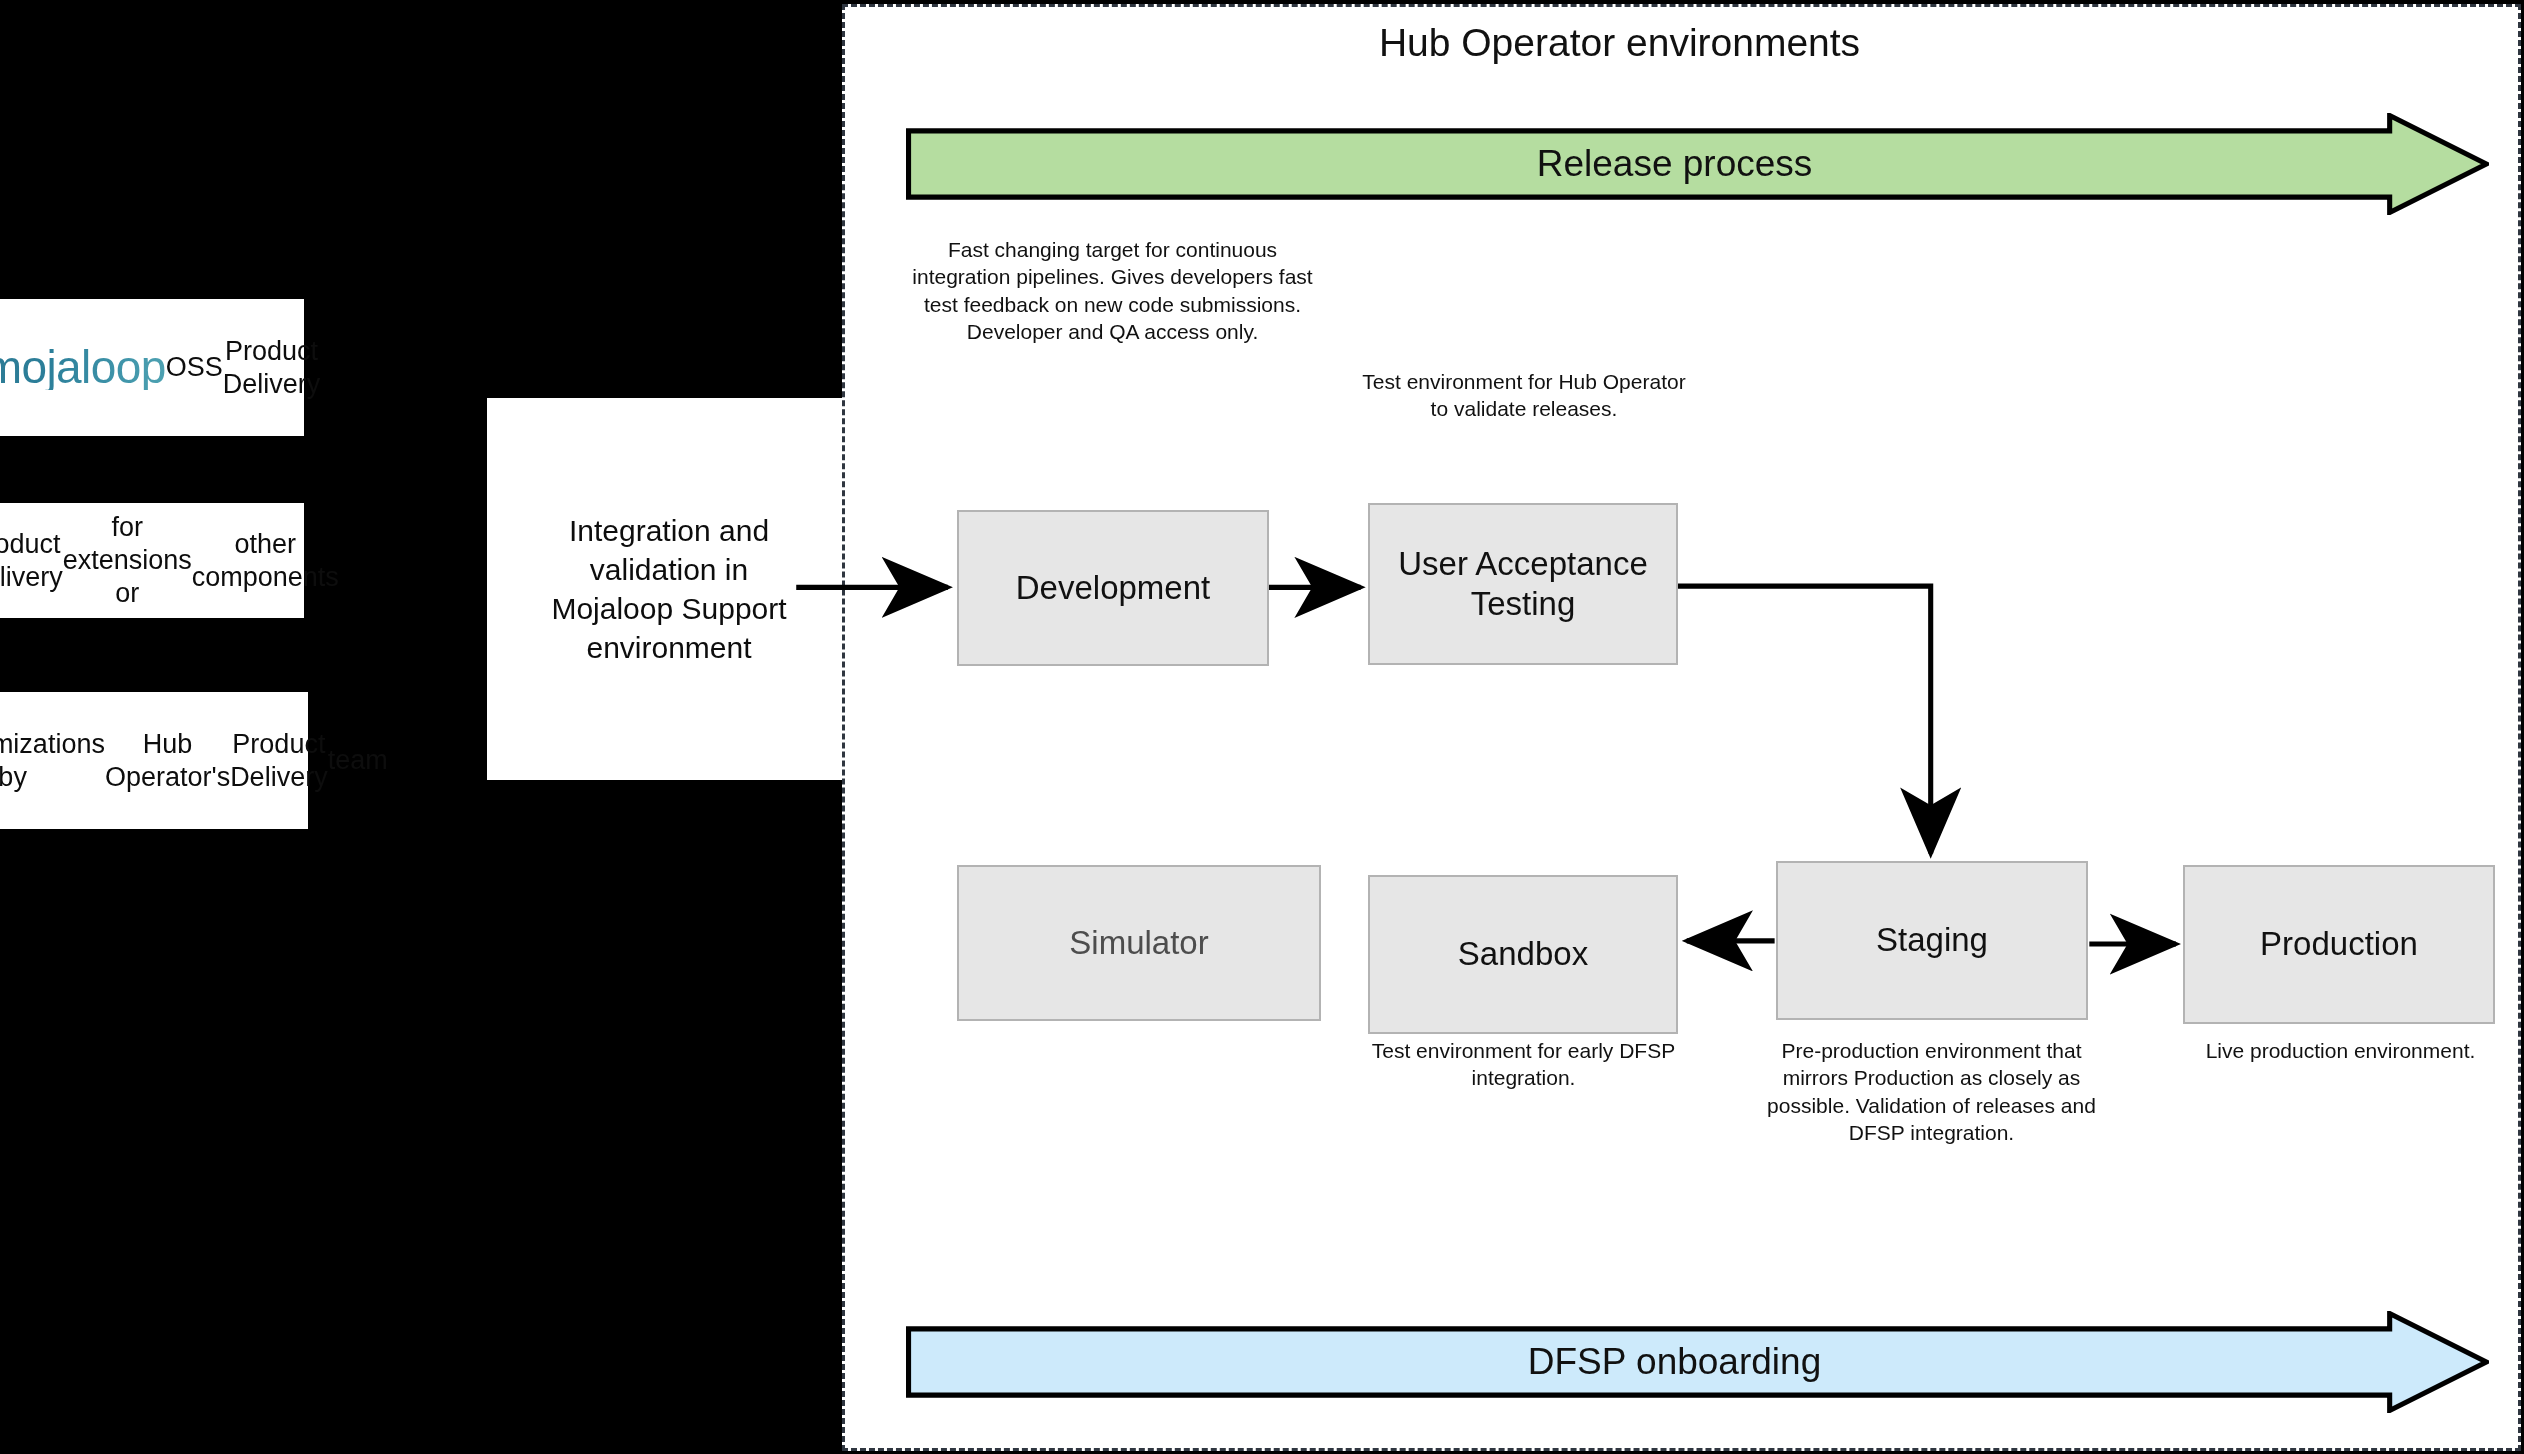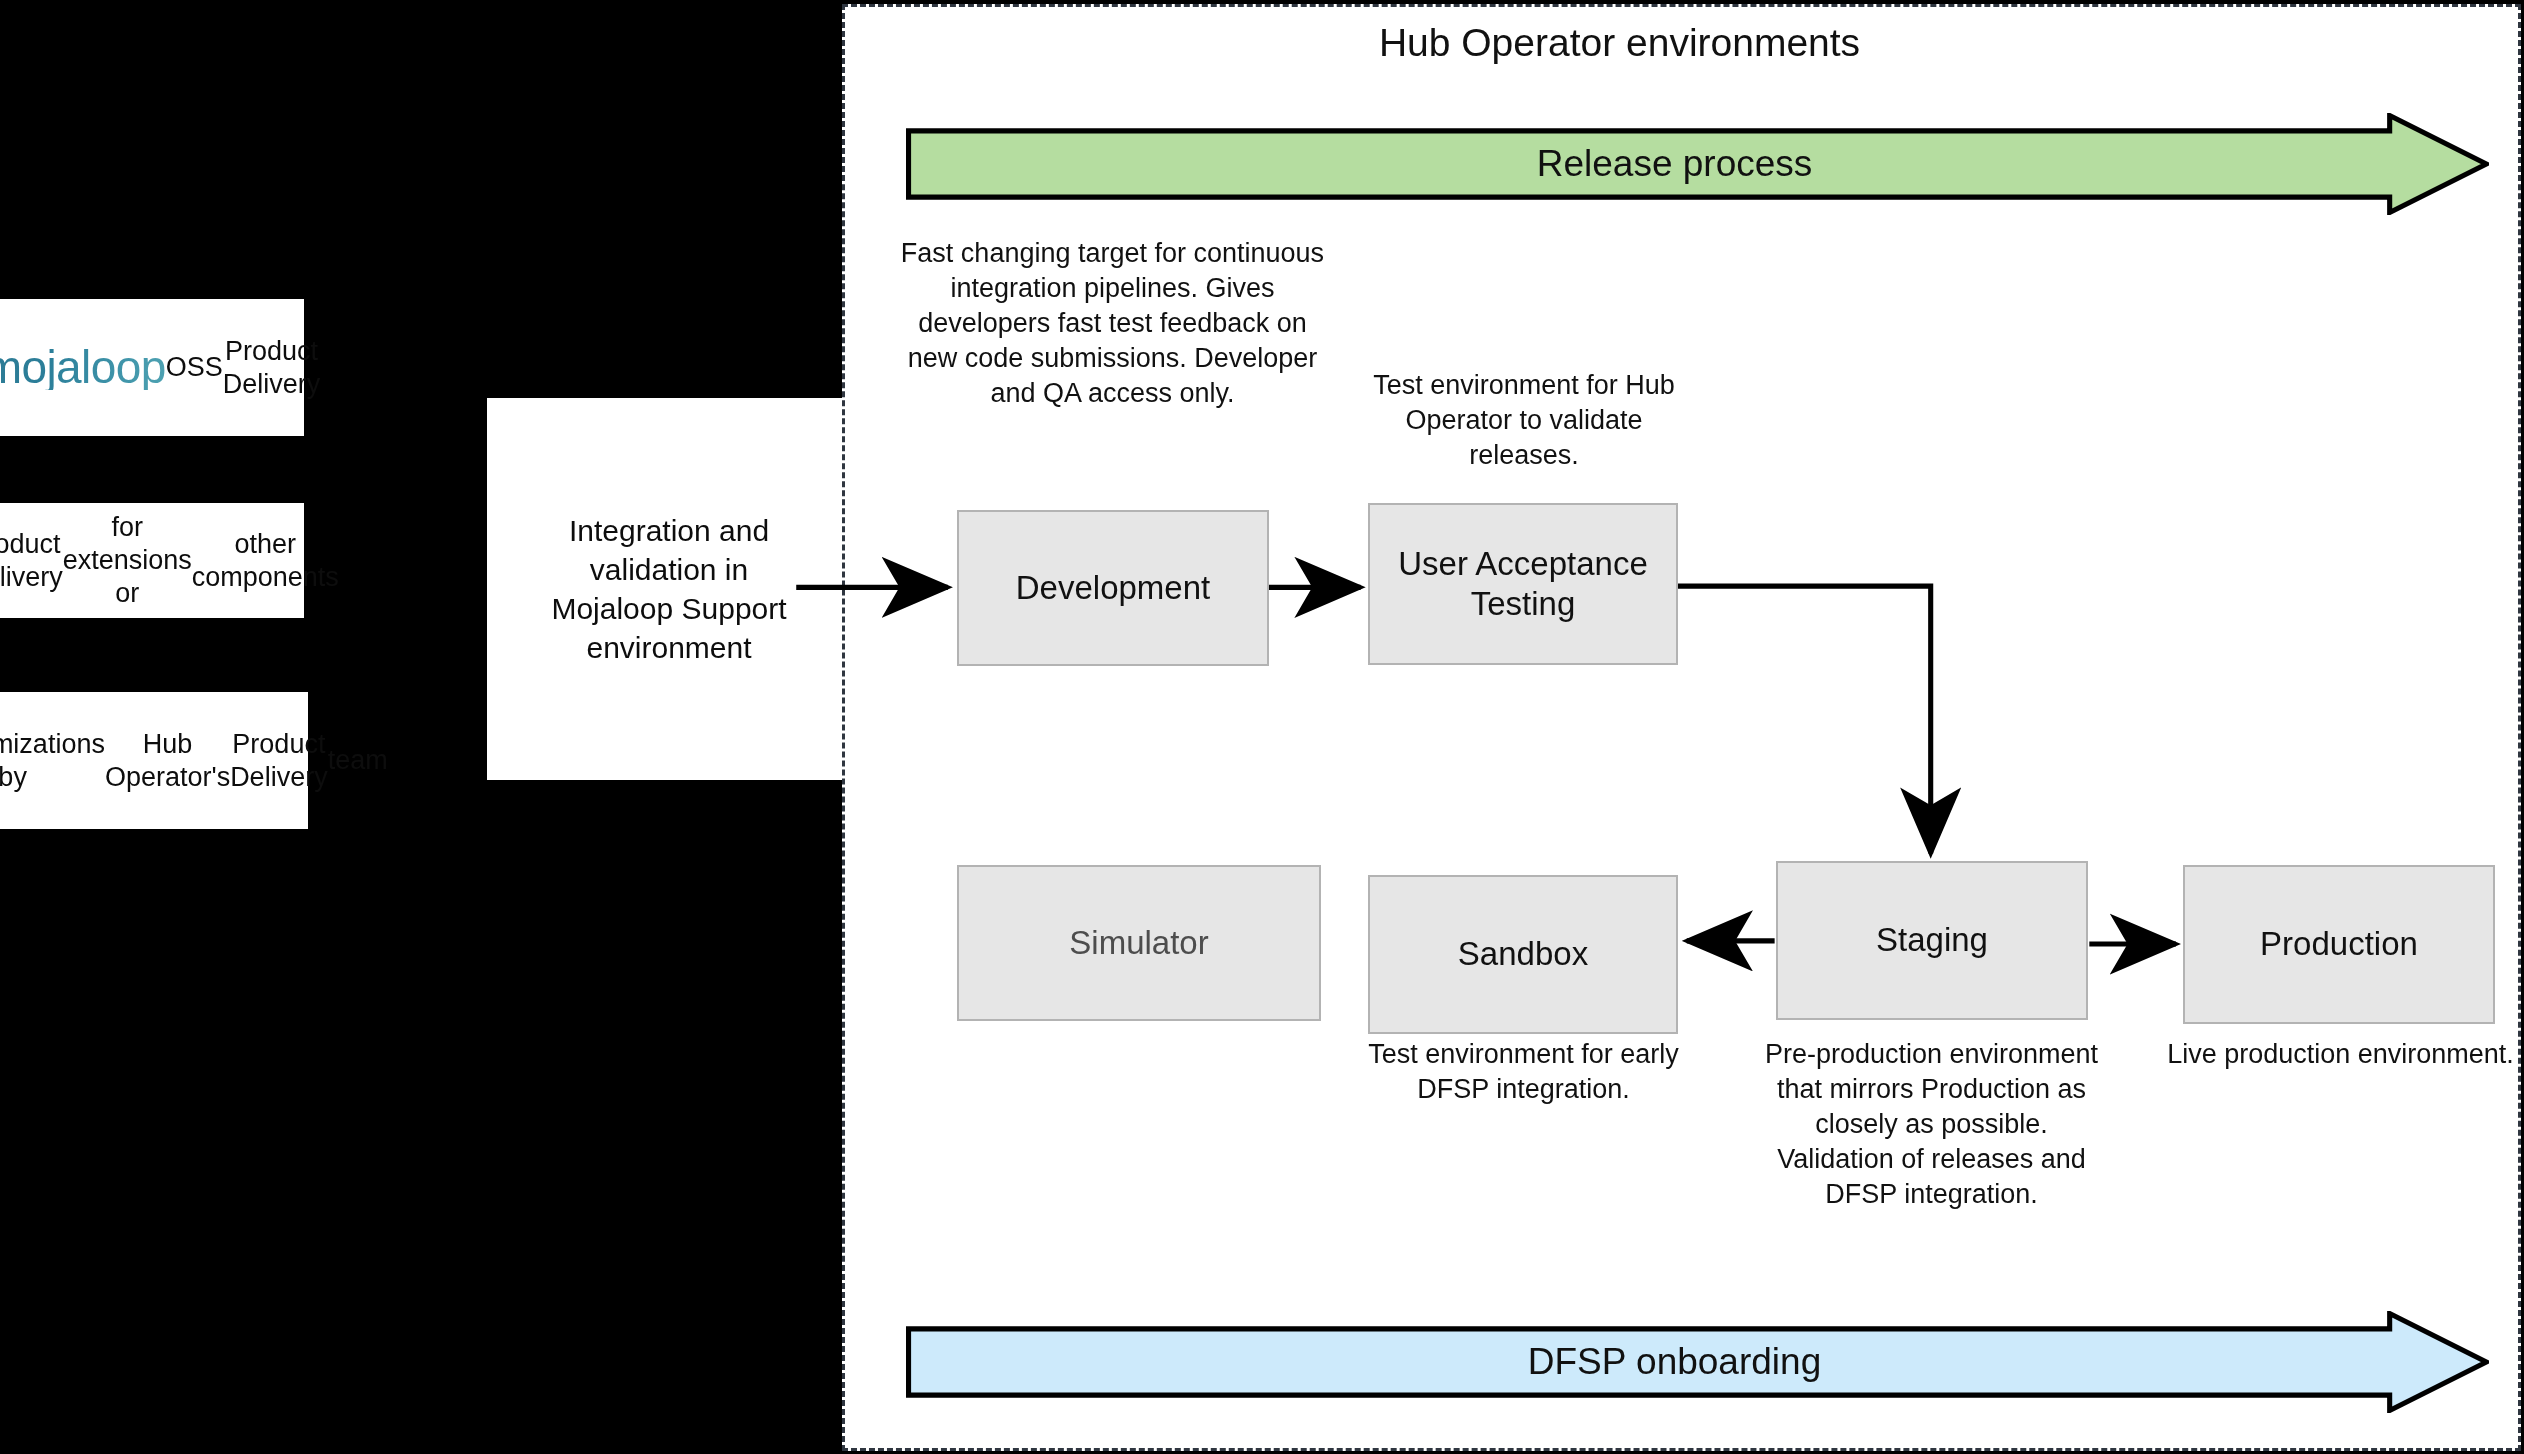--- a/index.html
+++ b/index.html
@@ -115,21 +115,21 @@
   .node-sim   {left:957px;top:865px;width:364px;height:156px;}
   .node-sand  {left:1368px;top:861px;width:310px;height:159px;margin-top:14px;}
   .node-stage {left:1776px;top:861px;width:312px;height:159px;}
   .node-prod  {left:2183px;top:865px;width:312px;height:159px;}
 
   
   .caption{
     position:absolute;
     text-align:center;
     color:#111111;
-    font-size:27px;
+    font-size:21px;
     line-height:1.30;
   }
   .cap-dev   {left:899px;top:236px;width:427px;}
   .cap-uat   {left:1352px;top:368px;width:344px;}
   .cap-sand  {left:1349px;top:1037px;width:349px;}
   .cap-stage {left:1757px;top:1037px;width:349px;}
   .cap-prod  {left:2166px;top:1037px;width:349px;}
 
   
   .wires{position:absolute;left:0;top:0;width:2525px;height:1455px;pointer-events:none;}

